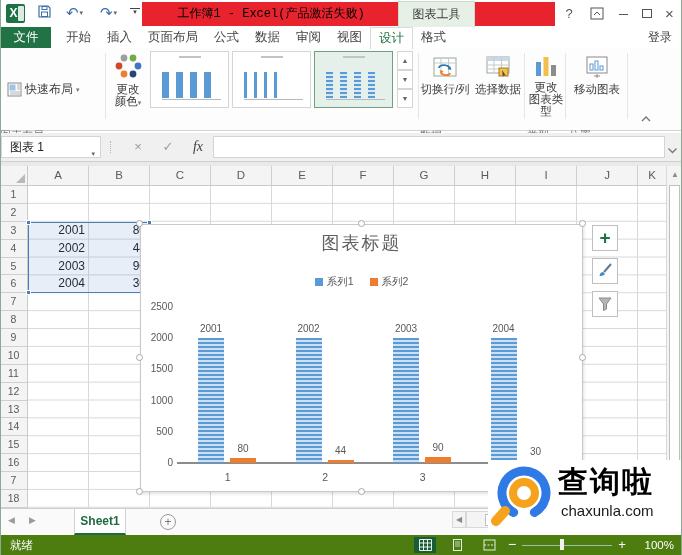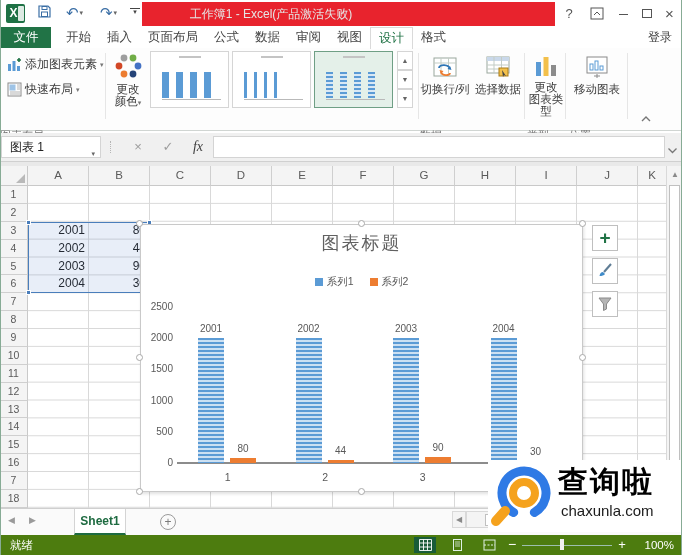--- a/index.html
+++ b/index.html
@@ -16,21 +16,21 @@
   #excel-logo{left:6px;top:4px;width:19px;height:19px;background:#1e7145;border-radius:2px;color:#fff;font-size:12px;font-weight:bold;text-align:center;line-height:19px;}
   #excel-logo i{position:absolute;right:1px;top:2px;width:6px;height:15px;background:#fff;opacity:.85;border-radius:1px;}
   #excel-logo span{position:relative;z-index:2;left:-2px;}
   .qat{top:4px;height:18px;color:#3a6ea5;font-size:15px;line-height:18px;}
   .qat .dd{font-size:7px;color:#666;vertical-align:3px;margin-left:1px;}
   #save-btn{left:37px;}
   #undo-btn{left:66px;}
   #redo-btn{left:100px;}
   #qat-more{left:130px;top:8px;width:10px;height:11px;font-size:7px;color:#444;line-height:5px;text-align:center;border-top:1px solid #444;}
   #banner{left:142px;top:2px;width:413px;height:24px;background:#e8232d;}
-  #banner-title{left:0;top:0;width:258px;height:16px;line-height:24px;text-align:center;color:#e5e5e5;font-size:12px;}
+  #banner-title{left:0;top:0;width:258px;height:16px;line-height:24px;text-align:center;color:#000000;font-size:12px;font-family:Liberation Mono, monospace;}
   #ctx-tab{left:398px;top:1px;width:77px;height:26px;background:#e7f0e7;border:1px solid #cdd9cd;border-bottom:none;text-align:center;line-height:25px;font-size:12px;color:#3c3c3c;z-index:2;}
   .winctl{top:5px;height:17px;line-height:17px;color:#555;font-size:13px;text-align:center;}
   #help-btn{left:562px;width:14px;}
   #ribbon-display-btn{left:588px;width:18px;top:7px;}
   #min-btn{left:616px;width:14px;}
   #min-btn i{display:inline-block;width:9px;height:1px;background:#555;vertical-align:3px;}
   #max-btn{left:640px;width:14px;}
   #max-btn i{display:inline-block;width:10px;height:9px;border:1px solid #555;vertical-align:0px;}
   #close-btn{left:662px;width:15px;font-size:15px;}
 
@@ -150,20 +150,21 @@
         <rect x="4.5" y="8" width="6" height="4.5" fill="none" stroke="#3a6ea5"></rect>
         <rect x="5" y="2.5" width="5" height="3" fill="none" stroke="#3a6ea5"></rect>
       </svg>
   </div>
   <div class="abs qat" id="undo-btn"><span>↶</span><span class="dd">▾</span></div>
   <div class="abs qat" id="redo-btn"><span>↷</span><span class="dd">▾</span></div>
   <div class="abs" id="qat-more">▾</div>
   <div class="abs" id="banner">
     <div class="abs" id="banner-title">工作簿1 - Excel(产品激活失败)</div>
   </div>
+  <div class="abs" id="ctx-tab">图表工具</div>
   <div class="abs winctl" id="help-btn">?</div>
   <div class="abs winctl" id="ribbon-display-btn">
     <svg width="14" height="13" viewBox="0 0 14 13">
         <rect x="1" y="1" width="12" height="11" fill="none" stroke="#555"></rect>
         <path d="M4 8l3-3 3 3" fill="none" stroke="#555"></path>
       </svg>
   </div>
   <div class="abs winctl" id="min-btn"><i></i></div>
   <div class="abs winctl" id="max-btn"><i></i></div>
   <div class="abs winctl" id="close-btn">×</div>
@@ -181,30 +182,20 @@
       <div class="tab">审阅</div>
       <div class="tab">视图</div>
       <div class="tab active">设计</div>
       <div class="tab">格式</div>
     </div>
   <div class="abs" id="signin">登录</div>
 </div>
 
 <div class="abs" id="ribbon">
 
-  <div class="rbtn-small" style="left:7px;top:8px;">
-    <svg width="15" height="15" viewBox="0 0 15 15">
-        <rect x="1" y="7" width="3" height="7" fill="#5b9bd5"></rect>
-        <rect x="5.5" y="4" width="3" height="10" fill="#5b9bd5"></rect>
-        <rect x="10" y="9" width="3" height="5" fill="#5b9bd5"></rect>
-        <path d="M10 1h4M12 -1v4" stroke="#217346" stroke-width="1.6" transform="translate(0,2)"></path>
-      </svg>
-    <span>添加图表元素</span>
-      <span class="dda">▾</span>
-  </div>
   <div class="rbtn-small" style="left:7px;top:33px;">
     <svg width="15" height="15" viewBox="0 0 15 15">
         <rect x="1" y="1" width="13" height="13" fill="none" stroke="#8a8a8a"></rect>
         <rect x="2.5" y="2.5" width="6" height="6" fill="#9ec3e6"></rect>
         <path d="M10 3h3M10 5h3M10 7h3M3 10h10M3 12h10" stroke="#b5b5b5"></path>
       </svg>
     <span>快速布局</span>
       <span class="dda">▾</span>
   </div>
   <div class="grouplabel" style="left:0;width:105px;">图表布局</div>

